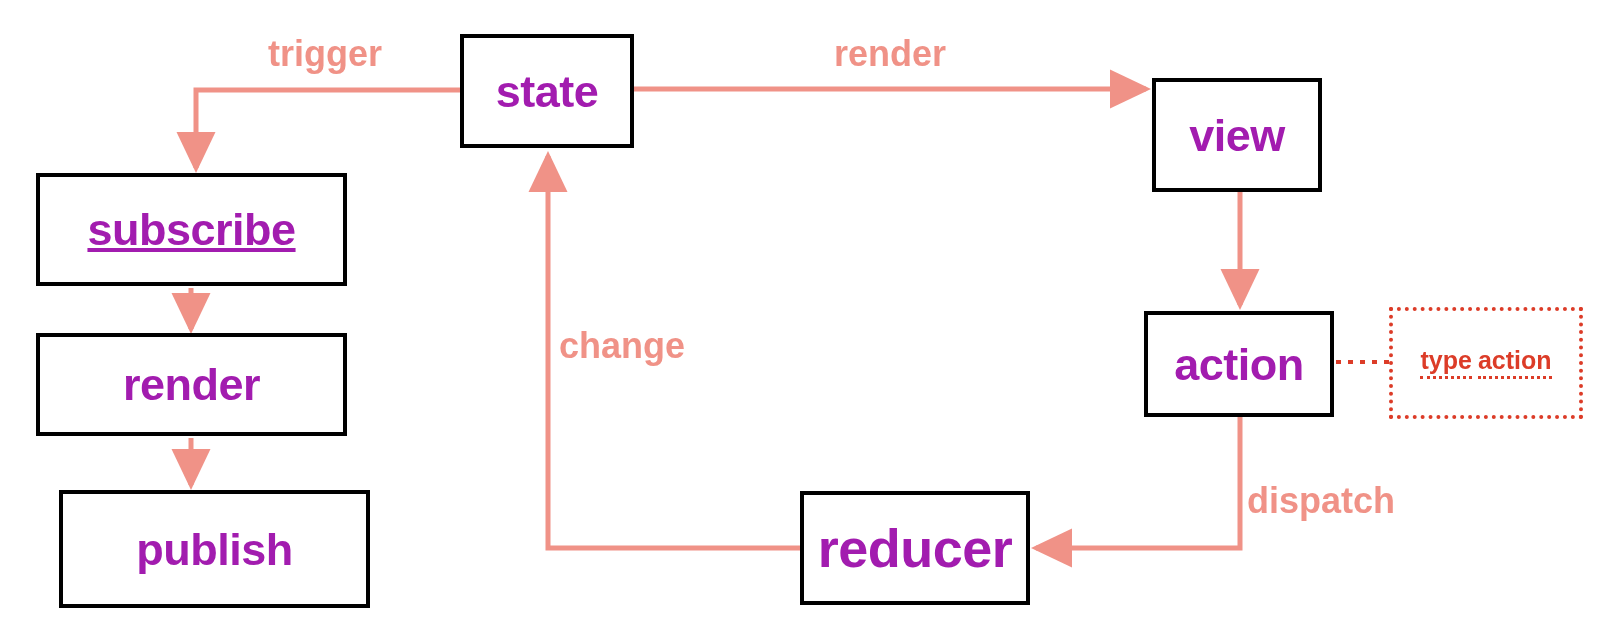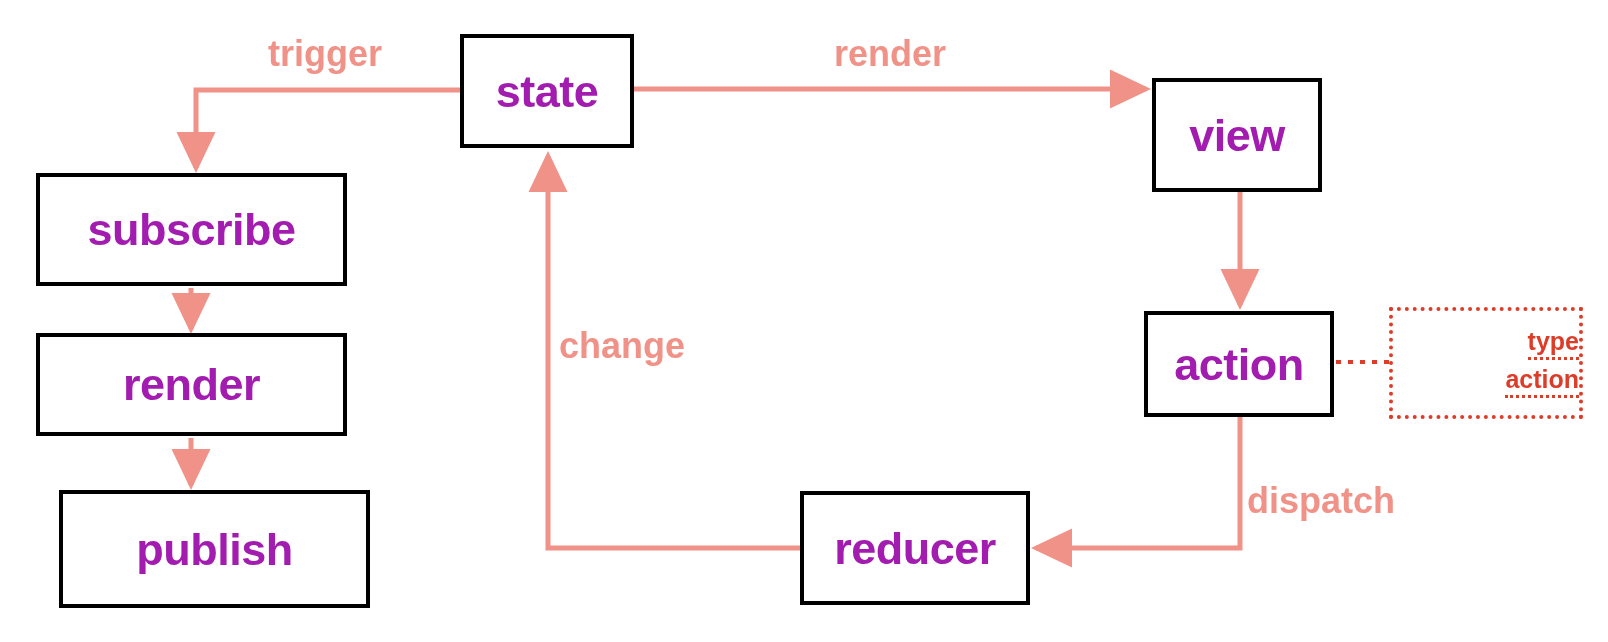--- a/index.html
+++ b/index.html
@@ -41,22 +41,22 @@
   .node-label {
     display: block;
     line-height: 1;
   }
   .note {
     position: absolute;
     box-sizing: border-box;
     border: 4px dotted #DC3C28;
     background: #ffffff;
     display: flex;
-    flex-direction: column;
-    align-items: flex-end;
+    flex-direction: row;
+    align-items: center;
     justify-content: center;
     gap: 6px;
   }
   .note-line {
     color: #DC3C28;
     font-size: 25px;
     font-weight: 700;
     line-height: 1.05;
     border-bottom: 3px dotted #DC3C28;
     padding-bottom: 3px;
@@ -66,22 +66,22 @@
     color: #F09287;
     font-size: 36px;
     font-weight: 700;
     white-space: nowrap;
     line-height: 1;
   }
   
   #node-state   { left: 460px; top: 34px;  width: 174px; height: 114px; font-size: 45px; }
   #node-view    { left: 1152px; top: 34px; width: 170px; height: 114px; font-size: 45px; margin-top: 44px; }
   #node-action  { left: 1144px; top: 311px; width: 190px; height: 106px; font-size: 45px; text-align: right; }
-  #node-reducer { left: 800px; top: 491px; width: 230px; height: 114px; font-size: 45px; }
-  #node-subscribe { left: 36px; top: 173px; width: 311px; height: 113px; font-size: 45px; }
+  #node-reducer { left: 800px; top: 491px; width: 230px; height: 114px; font-size: 54px; }
+  #node-subscribe { left: 36px; top: 173px; width: 311px; height: 113px; font-size: 45px; text-decoration: underline; }
   #node-render  { left: 36px; top: 333px; width: 311px; height: 103px; font-size: 45px; }
   #node-publish { left: 36px; top: 490px; width: 311px; height: 118px; font-size: 45px; margin-left: 23px; }
   #note-action  { left: 1389px; top: 307px; width: 194px; height: 112px; }
   
   #label-trigger  { left: 268px;  top: 36px; }
   #label-render   { left: 834px;  top: 36px; }
   #label-change   { left: 559px;  top: 328px; }
   #label-dispatch { left: 1247px; top: 483px; }
 </style>
 </head>

